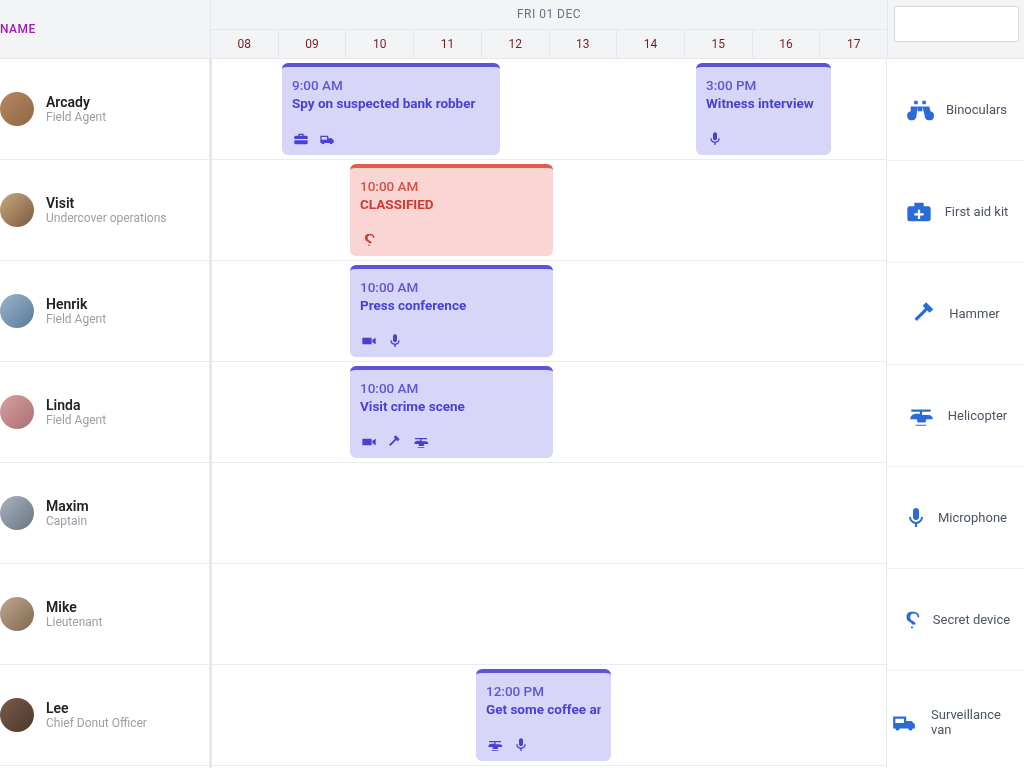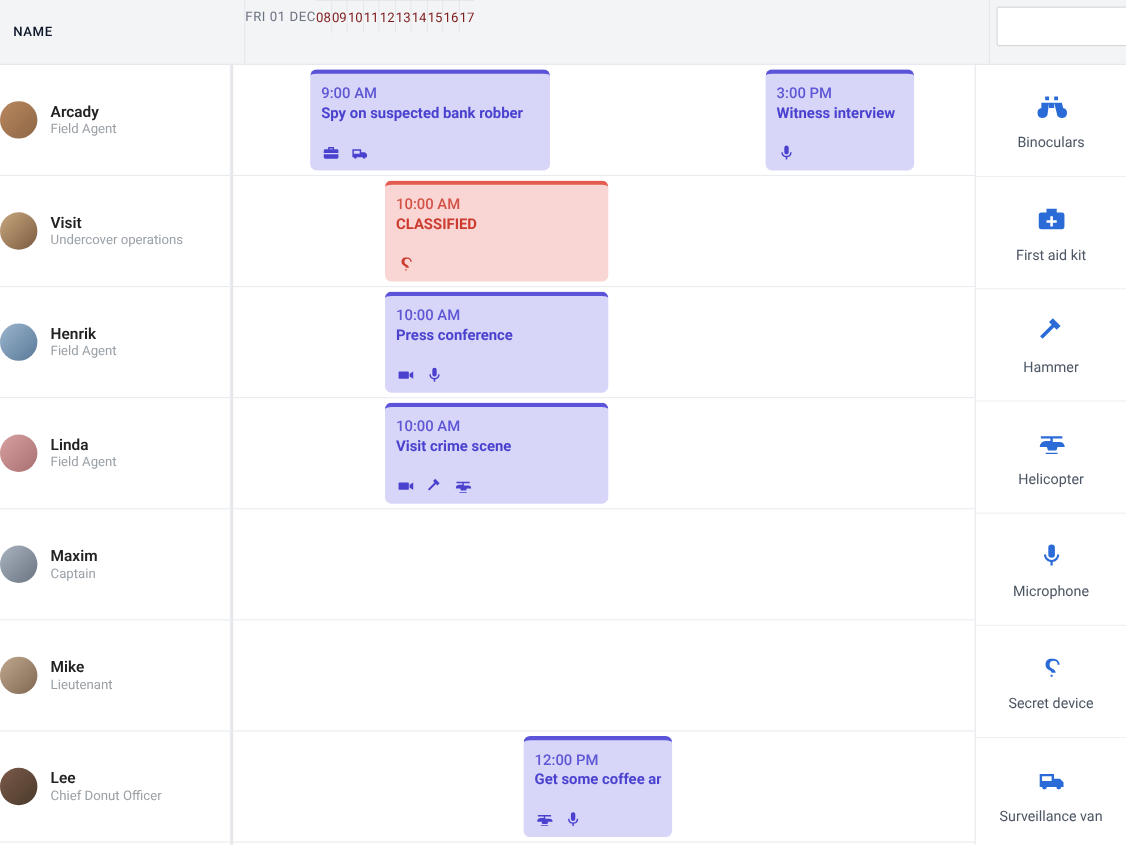--- a/index.html
+++ b/index.html
@@ -1,19 +1,19 @@
 <!DOCTYPE html>
 <html><head>
 <meta charset="utf-8">
 <style>
 html,body{margin:0;padding:0;font-family:-apple-system,BlinkMacSystemFont,"Segoe UI",Roboto,"Helvetica Neue",Arial,sans-serif;font-size:14px;color:#333;background:#fff;width:1024px;height:768px;overflow:hidden}
 .app{display:grid;grid-template-columns:210px 676px 138px;width:1024px;height:768px}
 .header-row{height:58px;background:#f3f4f6;border-bottom:1px solid #e5e7eb;display:flex}
-.name-header{width:210px;display:flex;align-items:center;padding-left:12px;letter-spacing:.5px;color:#0f172a;font-size:12px;font-weight:500;border-right:1px solid #e5e7eb}
-.time-header{width:676px;display:flex;}
+.name-header{width:210px;display:flex;align-items:center;padding-left:0;letter-spacing:.5px;color:#a21caf;font-size:12px;font-weight:500;border-right:1px solid #e5e7eb}
+.time-header{width:676px;display:flex;flex-direction:column}
 .date-label{height:29px;display:flex;align-items:center;justify-content:center;color:#6b7280;font-size:12px;letter-spacing:.5px}
 .hours{height:29px;display:flex;border-top:1px solid #e5e7eb}
 .hour{flex:1;display:flex;align-items:center;justify-content:center;color:#7f1d1d;font-size:12px;border-left:1px solid #e5e7eb}
 .hour:first-child{border-left:none}
 .panel-header{width:138px;border-left:1px solid #e5e7eb;display:flex;align-items:flex-start;padding:6px;box-sizing:border-box}
 .panel-header input{width:100%;height:36px;border:1px solid #d6d8dc;border-radius:2px;padding:0 6px;font-size:13px;box-sizing:border-box}
 .rows{height:710px;overflow:hidden;position:relative}
 .resource-row{height:101px;border-bottom:1px solid #e9ecef;position:relative;box-sizing:border-box}
 .left-col{width:210px;border-right:1px solid #e9ecef;box-sizing:border-box;height:710px}
 .left-col .resource-row{display:flex;align-items:center;gap:12px}
@@ -25,21 +25,21 @@
 .center-col::before{content:"";position:absolute;top:0;bottom:0;left:0;width:2px;background:#e5e7eb}
 .event{position:absolute;top:4px;bottom:4px;border-radius:6px;box-sizing:border-box;padding:10px 10px 8px 10px;font-size:13.5px;overflow:hidden;cursor:pointer}
 .event .time{font-weight:500;opacity:.85}
 .event .title{font-weight:700;margin-top:2px;white-space:nowrap;overflow:hidden;text-overflow:clip}
 .event .icons{position:absolute;bottom:8px;left:10px;display:flex;gap:8px}
 .evt-purple{background:#d7d5f8;border-top:4px solid #5b54d8;color:#4a42cf}
 .evt-red{background:#f9d5d3;border-top:4px solid #e45b4f;color:#cc3b2f}
 .ic{width:18px;height:16px;display:inline-flex;align-items:center;justify-content:center}
 .ic svg{fill:currentColor}
 .right-col{width:138px;border-left:1px solid #e5e7eb;box-sizing:border-box;height:710px}
-.right-col .item{height:101px;border-bottom:1px solid #eef0f2;display:flex;flex-direction:column;align-items:center;justify-content:center;gap:10px;cursor:grab;color:#374151}
+.right-col .item{height:101px;border-bottom:1px solid #eef0f2;display:flex;align-items:center;justify-content:center;gap:10px;cursor:grab;color:#374151}
 .right-col .item .bigicon{color:#2a6bd8;height:32px;display:flex;align-items:center;justify-content:center}
 .right-col .item .bigicon svg{fill:currentColor}
 .right-col .item .lbl{font-size:13px;color:#4b5563}
 </style>
 </head>
 <body>
 
 <svg width="0" height="0" style="position:absolute">
 <defs>
 <symbol id="i-binoculars" viewBox="0 0 24 24">

